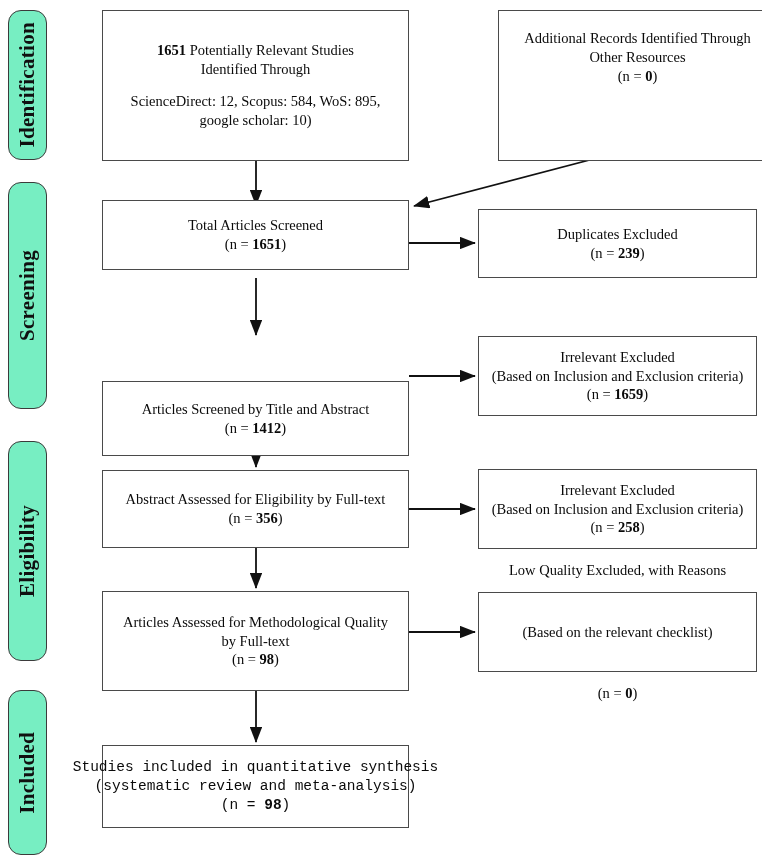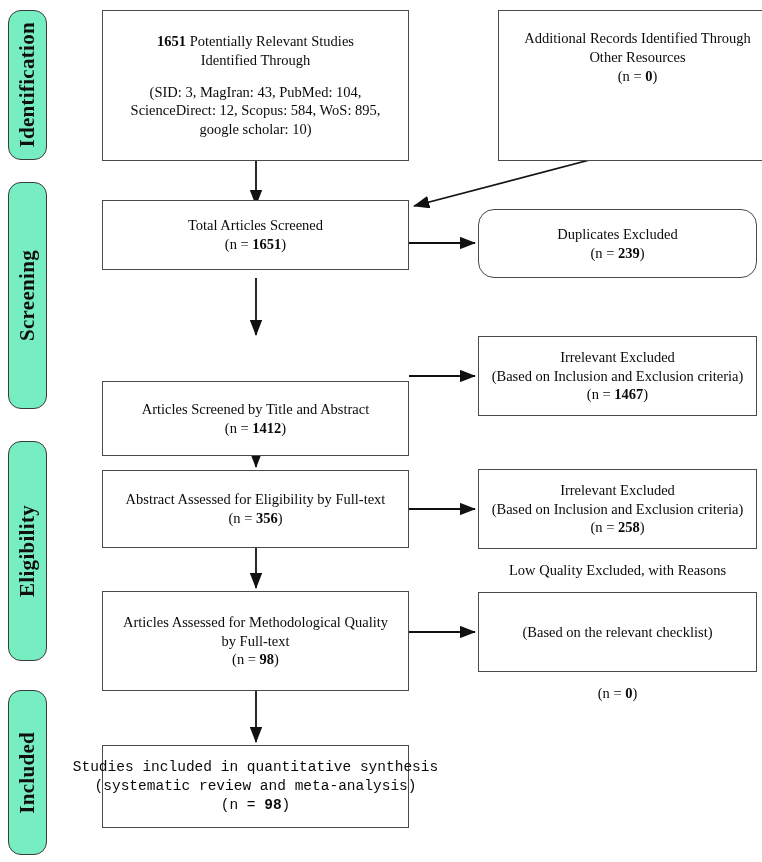--- a/index.html
+++ b/index.html
@@ -117,59 +117,58 @@
   <div class="stage-pill" style="left:8px; top:690px; width:39px; height:165px;">
     <span class="stage-label">Included</span>
   </div>
 
   <div class="flow-box" style="left:102px; top:10px; width:307px; height:151px;">
     <div class="line">
       <b>1651</b><span> Potentially Relevant Studies</span>
     </div>
     <div class="line">Identified Through</div>
     <div class="gap"></div>
-    <div class="line">(SID: 3, MagIran: 43, PubMed: 104,</div>
     <div class="line">ScienceDirect: 12, Scopus: 584, WoS: 895,</div>
     <div class="line">google scholar: 10)</div>
   </div>
 
   <div class="flow-box" style="left:498px; top:10px; width:279px; height:151px; justify-content:flex-start; padding-top:18px;">
     <div class="line">Additional Records Identified Through</div>
     <div class="line">Other Resources</div>
     <div class="line">
       <span>(n = </span><b>0</b><span>)</span>
     </div>
   </div>
 
   <div class="flow-box" style="left:102px; top:200px; width:307px; height:70px;">
     <div class="line">Total Articles Screened</div>
     <div class="line">
       <span>(n = </span><b>1651</b><span>)</span>
     </div>
   </div>
 
-  <div class="flow-box" style="left:478px; top:209px; width:279px; height:69px;border-radius:16px;">
+  <div class="flow-box" style="left:478px; top:209px; width:279px; height:69px;">
     <div class="line">Duplicates Excluded</div>
     <div class="line">
       <span>(n = </span><b>239</b><span>)</span>
     </div>
   </div>
 
   <div class="flow-box" style="left:102px; top:338px; width:307px; height:75px;margin-top:43px;">
     <div class="line">Articles Screened by Title and Abstract</div>
     <div class="line">
       <span>(n = </span><b>1412</b><span>)</span>
     </div>
   </div>
 
   <div class="flow-box" style="left:478px; top:336px; width:279px; height:80px;">
     <div class="line">Irrelevant Excluded</div>
     <div class="line">(Based on Inclusion and Exclusion criteria)</div>
     <div class="line">
-      <span>(n = </span><b>1467</b><span>)</span>
+      <span>(n = </span><b>1659</b><span>)</span>
     </div>
   </div>
 
   <div class="flow-box" style="left:102px; top:470px; width:307px; height:78px;">
     <div class="line">Abstract Assessed for Eligibility by Full-text</div>
     <div class="line">
       <span>(n = </span><b>356</b><span>)</span>
     </div>
   </div>
 

